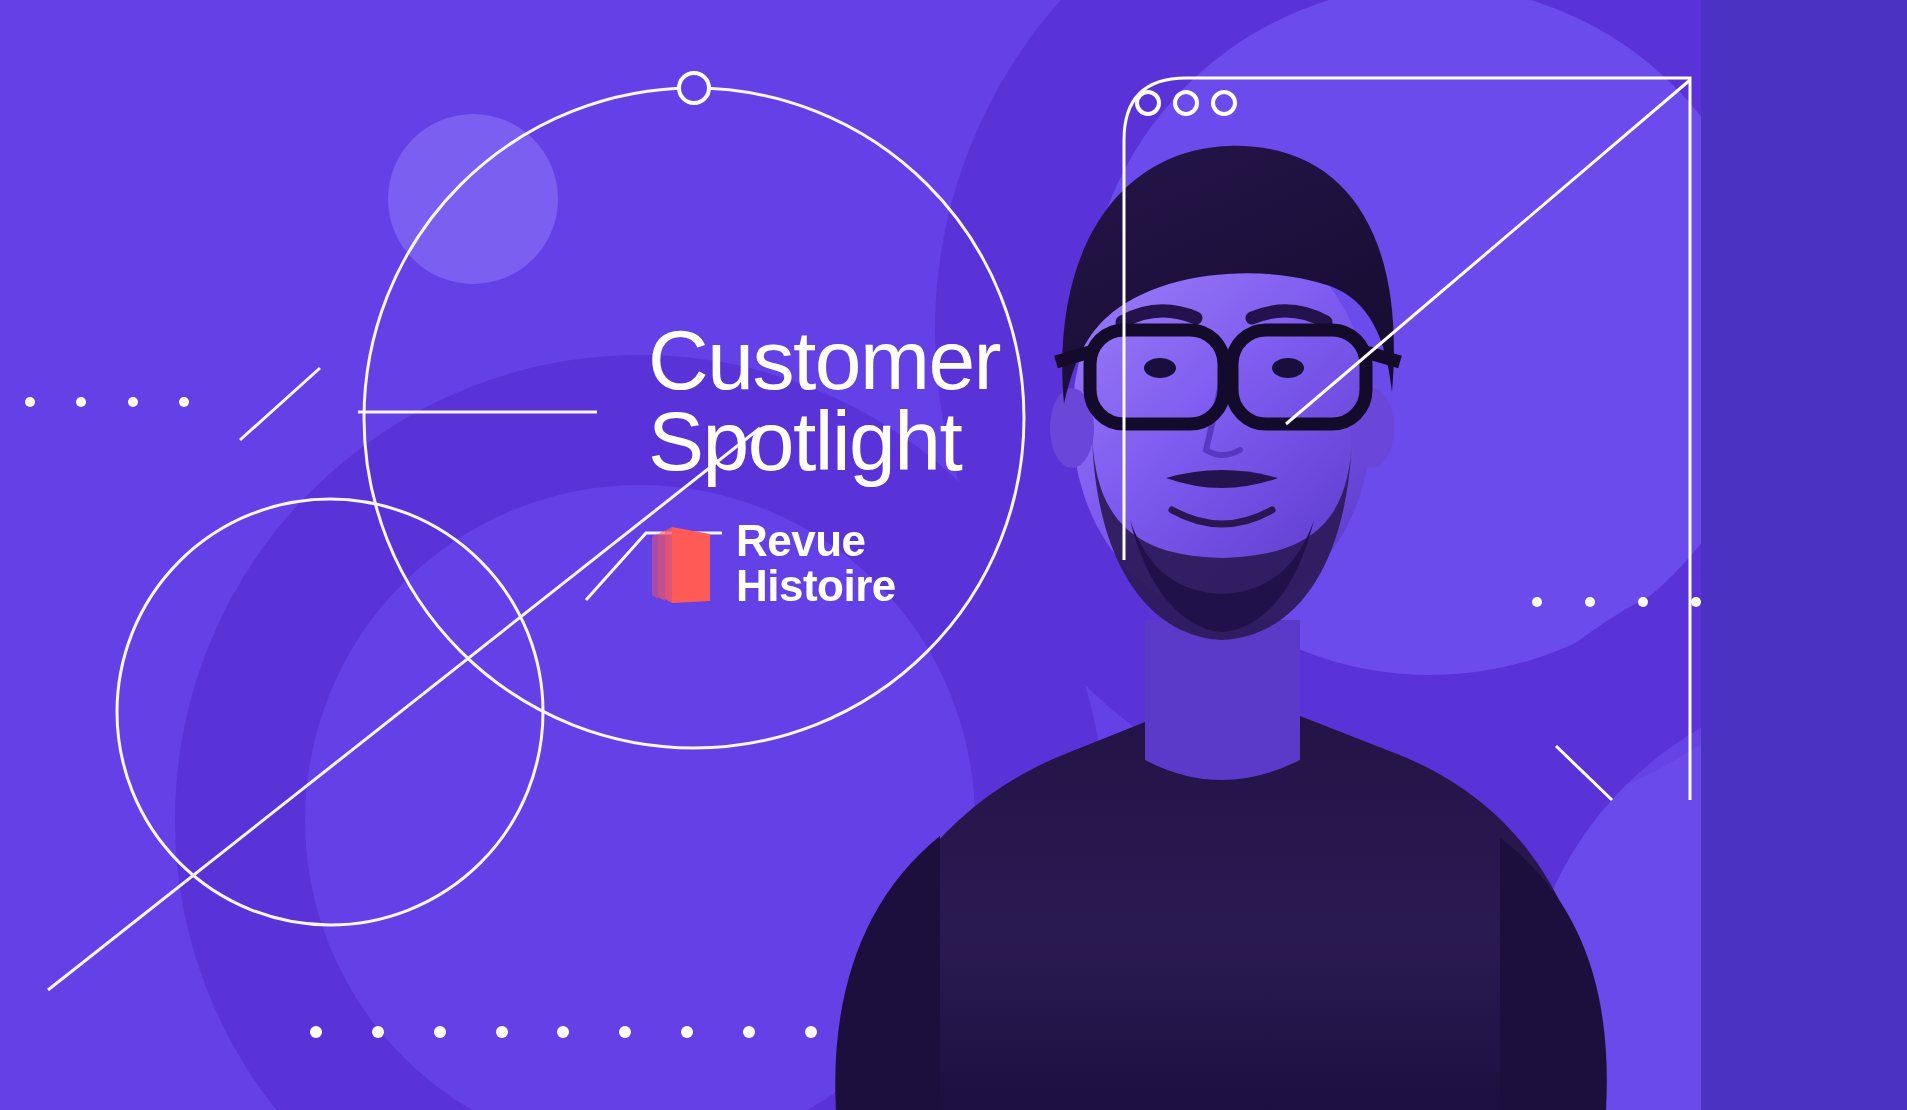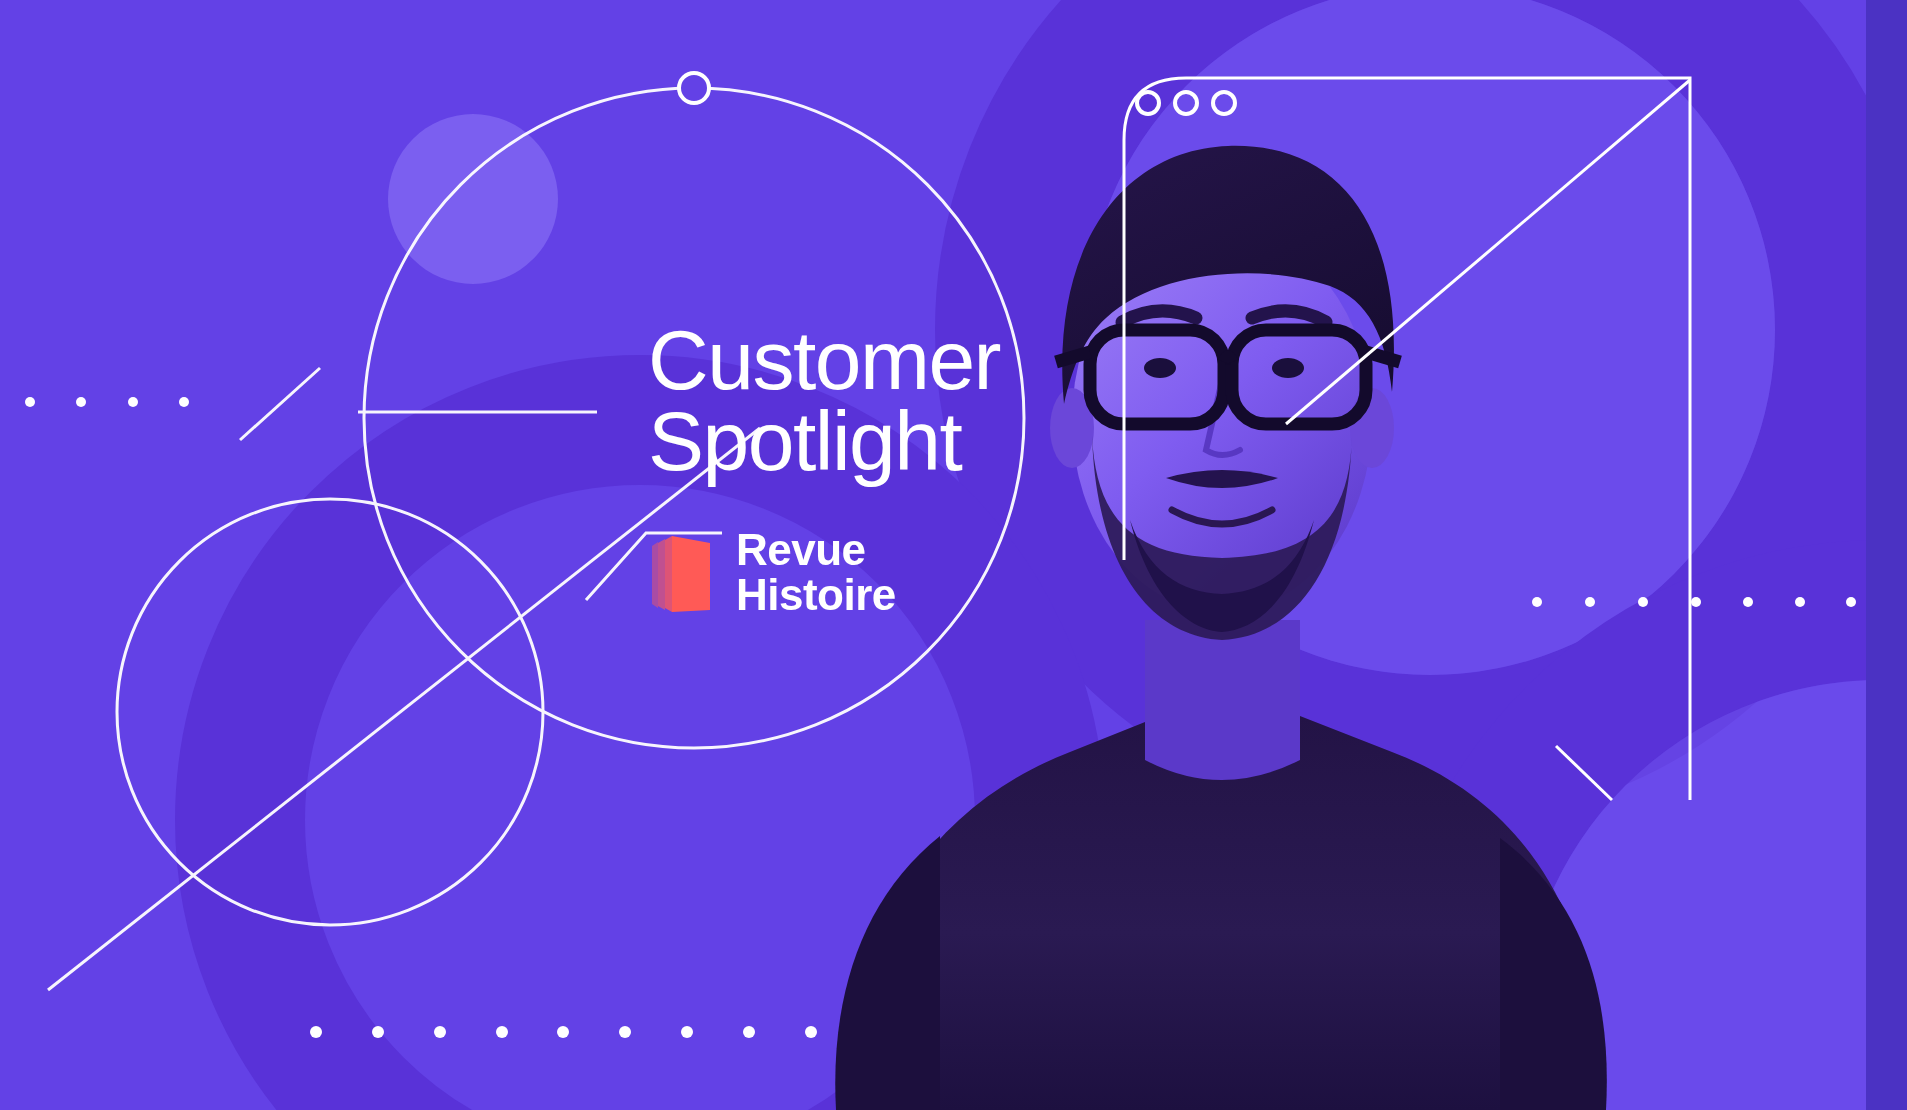--- a/index.html
+++ b/index.html
@@ -6,21 +6,21 @@
   html, body {
     margin: 0;
     padding: 0;
     background: #4b32c3;
   }
   body {
     font-family: "Liberation Sans", sans-serif;
   }
   #banner {
     position: relative;
-    width: 1866px;
+    width: 1701px;
     height: 1110px;
     overflow: hidden;
     background: #3b82f6;
   }
   #bg-svg, #deco-svg, #person-svg {
     position: absolute;
     inset: 0;
     width: 1907px;
     height: 1110px;
     display: block;
@@ -38,21 +38,21 @@
     line-height: 0.97;
     font-weight: 400;
     letter-spacing: -1.5px;
     margin: 0;
     white-space: pre-line;
     font-family: "Liberation Sans", sans-serif;
   }
   #logo-lockup {
     display: flex;
     align-items: center;
-    margin-top: 45px;
+    margin-top: 36px;
     gap: 22px;
   }
   #logo-mark {
     flex: 0 0 auto;
     width: 66px;
     height: 86px;
   }
   #logo-words {
     color: #ffffff;
     font-size: 44px;

